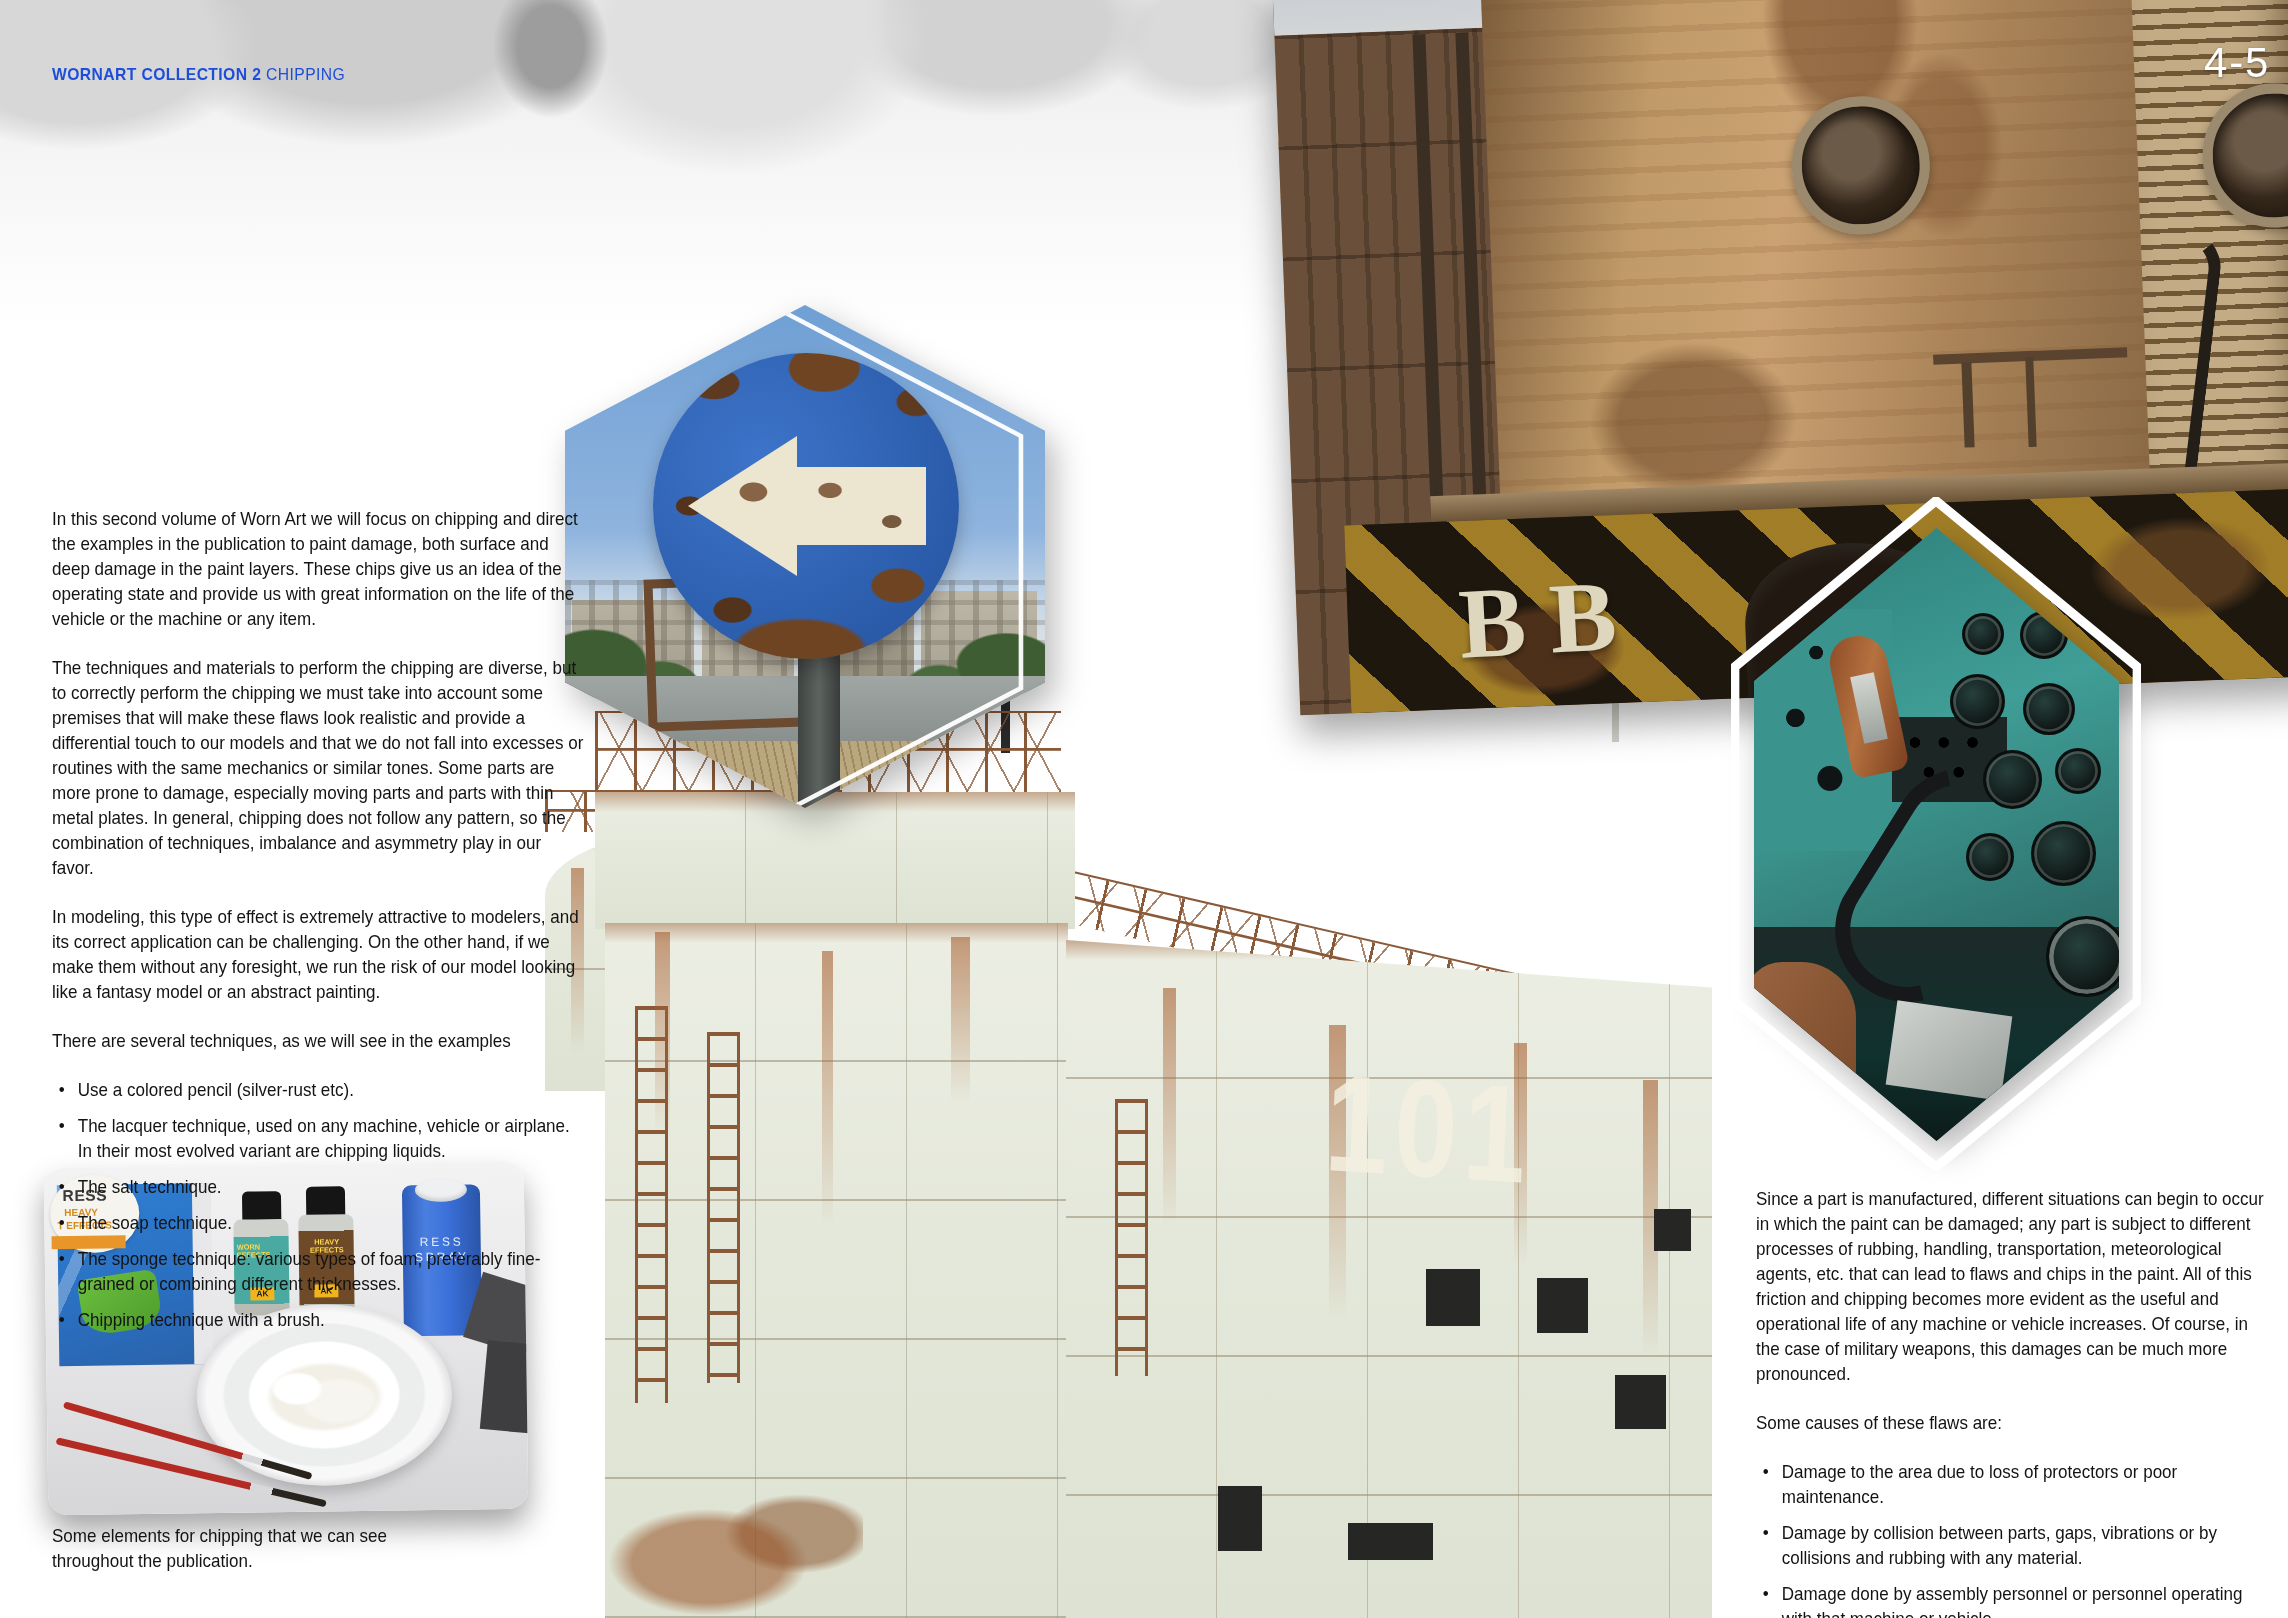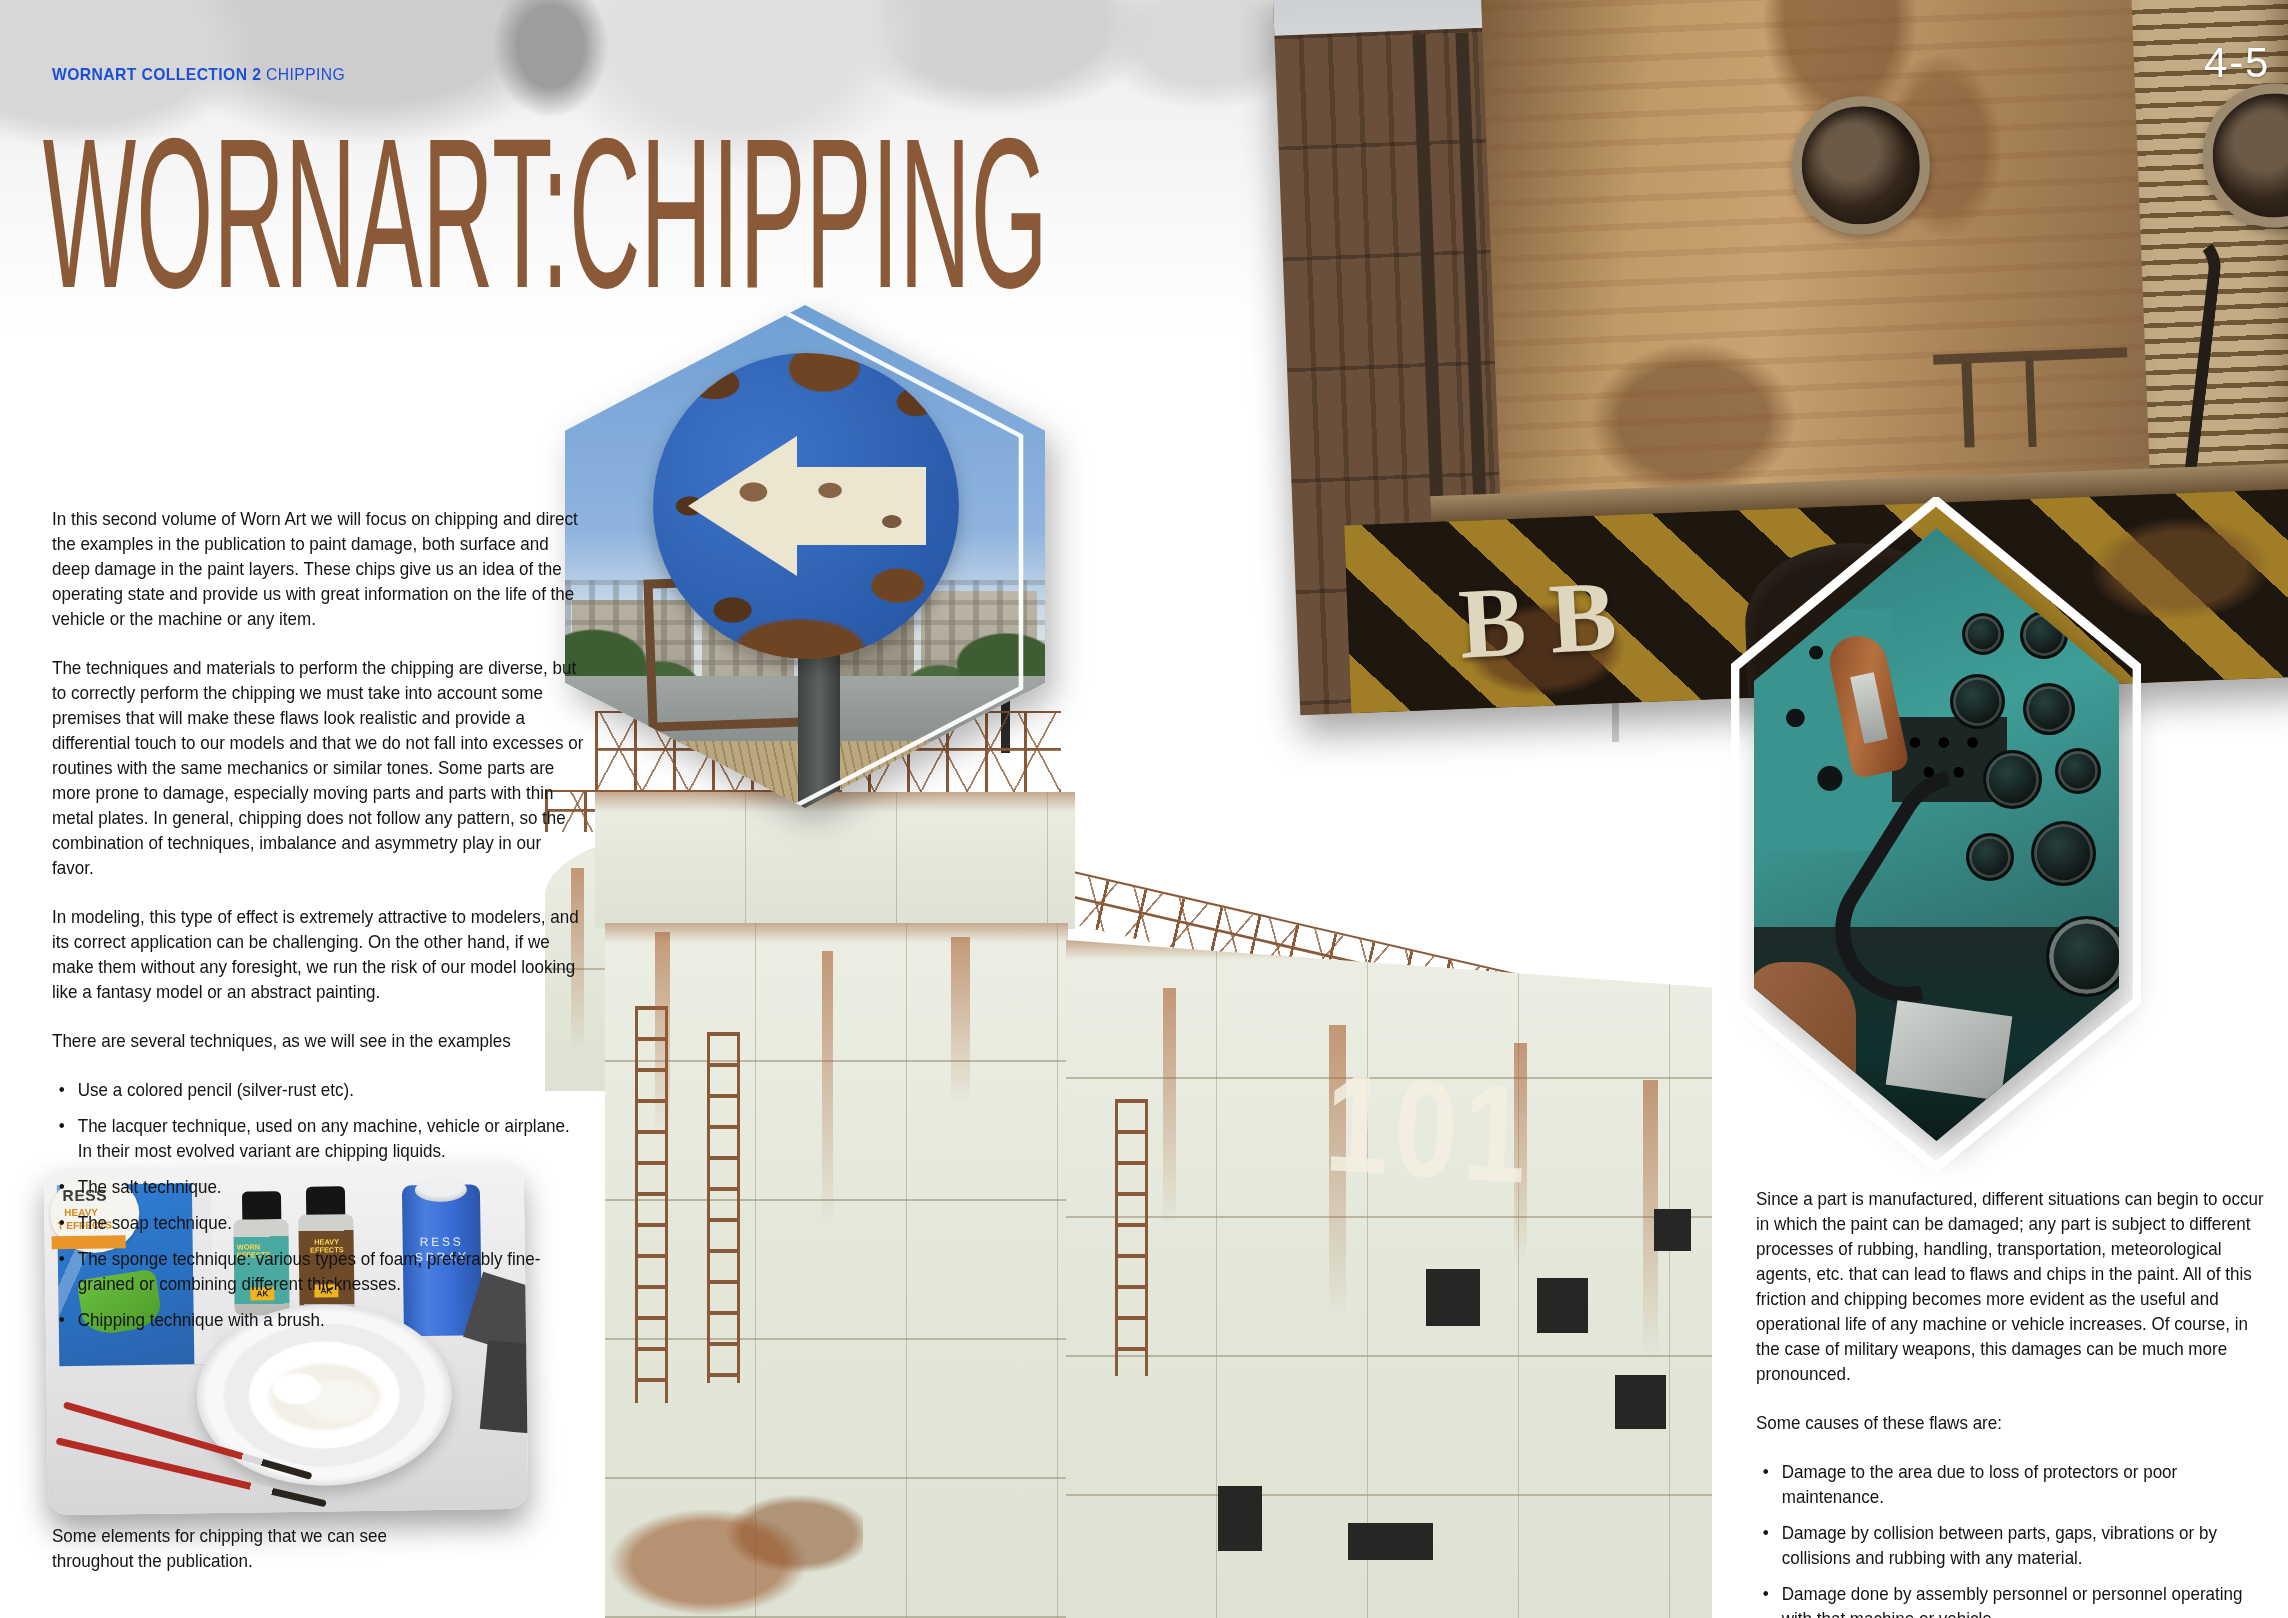--- a/index.html
+++ b/index.html
@@ -344,25 +344,20 @@
 <div class="page">
 
   <div class="grunge"></div>
 
   <div class="kicker">
     <b>WORNART COLLECTION 2</b>
     <span> </span>
     <span>CHIPPING</span>
   </div>
 
-  <div class="title-wrap">
-    <svg width="1011" height="189" viewBox="0 0 1095 205">
-      <text x="0" y="174" font-size="232" textLength="1090" lengthAdjust="spacingAndGlyphs">WORNART:CHIPPING</text>
-    </svg>
-  </div>
 
   <div class="colL">
     <p>In this second volume of Worn Art we will focus on chipping and direct the examples in the publication to paint damage, both surface and deep damage in the paint layers. These chips give us an idea of the operating state and provide us with great information on the life of the vehicle or the machine or any item.</p>
     <p>The techniques and materials to perform the chipping are diverse, but to correctly perform the chipping we must take into account some premises that will make these flaws look realistic and provide a differential touch to our models and that we do not fall into excesses or routines with the same mechanics or similar tones. Some parts are more prone to damage, especially moving parts and parts with thin metal plates. In general, chipping does not follow any pattern, so the combination of techniques, imbalance and asymmetry play in our favor.</p>
     <p>In modeling, this type of effect is extremely attractive to modelers, and its correct application can be challenging. On the other hand, if we make them without any foresight, we run the risk of our model looking like a fantasy model or an abstract painting.</p>
     <p class="lead">There are several techniques, as we will see in the examples</p>
     <ul class="dots">
       <li>Use a colored pencil (silver-rust etc).</li>
       <li>The lacquer technique, used on any machine, vehicle or airplane. In their most evolved variant are chipping liquids.</li>
       <li>The salt technique.</li>

